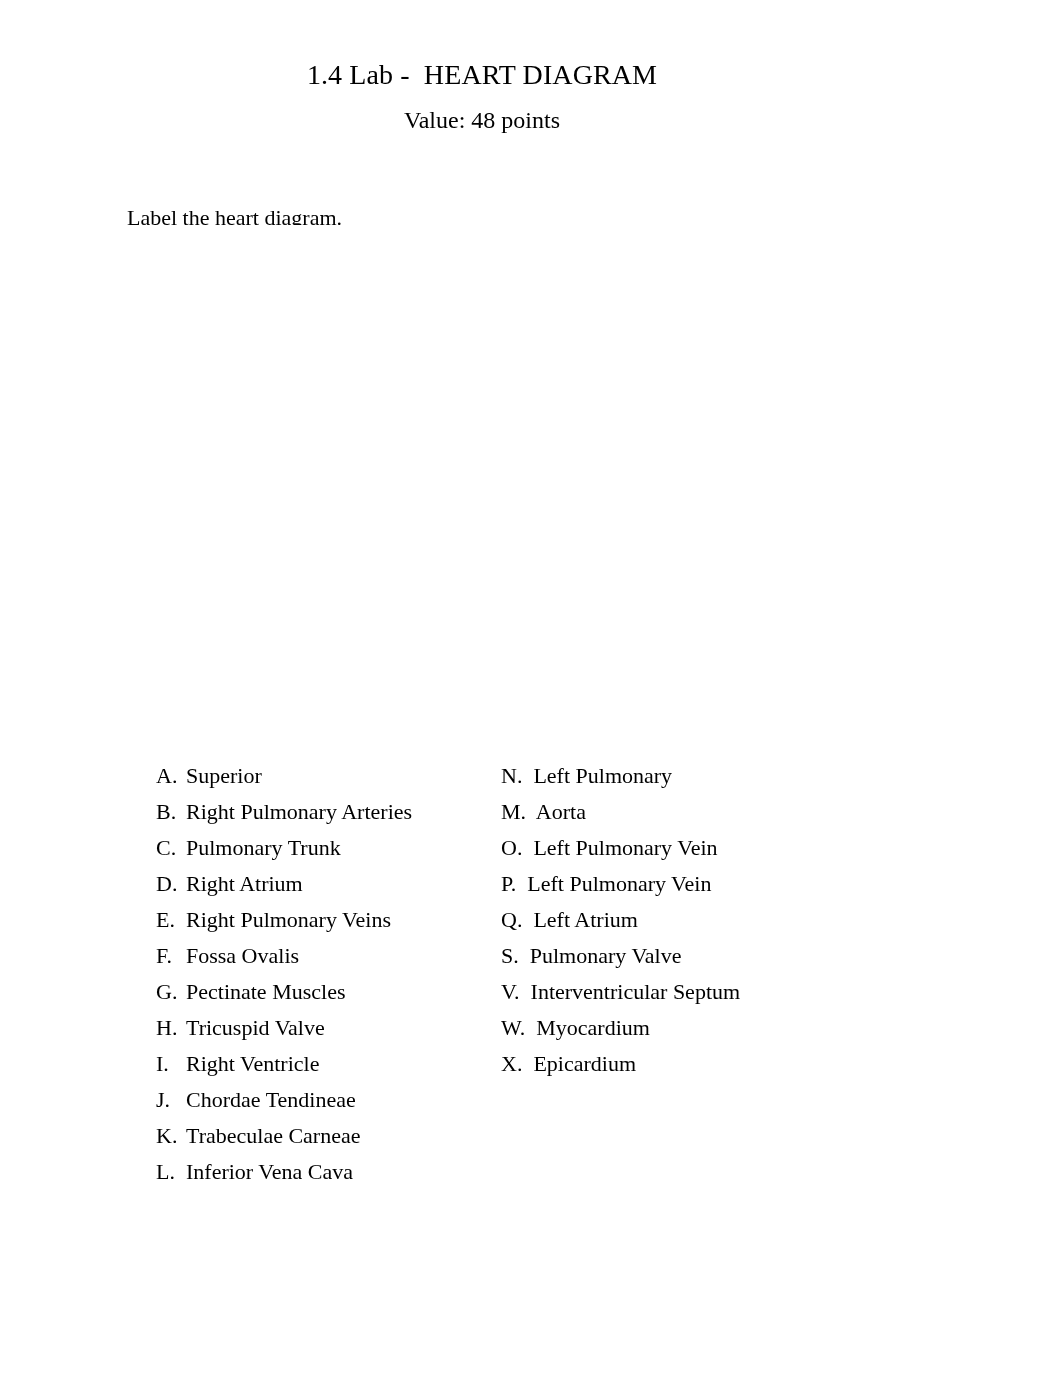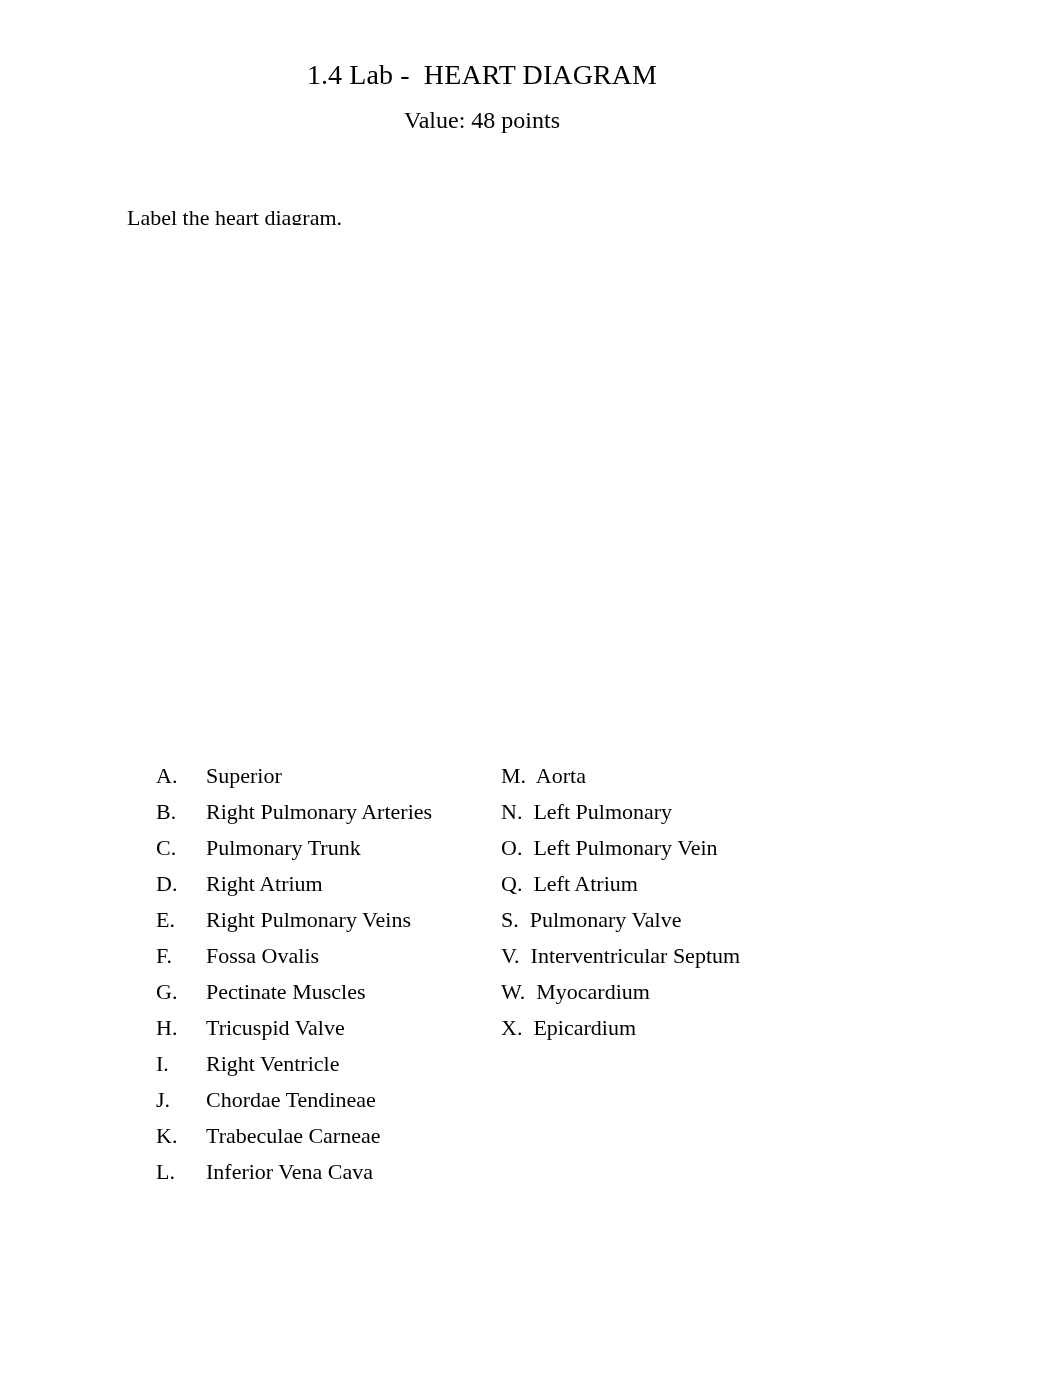--- a/index.html
+++ b/index.html
@@ -93,21 +93,20 @@
     position: absolute;
     left: 0;
     top: 0;
     width: 28px;
     text-align: left;
   }
   .column-left .list-row .label {
     position: absolute;
     left: 30px;
     top: 0;
-    margin-left: 20px;
   }
   
   .column-right .list-row .marker {
     display: inline;
   }
   .column-right .list-row .label {
     display: inline;
   }
   .column-right .list-row .marker::after {
     content: " ";
@@ -176,32 +175,36 @@
         <span class="label">Trabeculae Carneae</span>
       </div>
       <div class="list-row">
         <span class="marker">L.</span>
         <span class="label">Inferior Vena Cava</span>
       </div>
     </div>
 
     <div class="column column-right">
       <div class="list-row">
+        <span class="marker">N.</span>
+        <span class="label">Left Pulmonary</span>
+      </div>
+      <div class="list-row">
         <span class="marker">M.</span>
         <span class="label">Aorta</span>
       </div>
       <div class="list-row">
-        <span class="marker">N.</span>
-        <span class="label">Left Pulmonary</span>
-      </div>
-      <div class="list-row">
         <span class="marker">O.</span>
         <span class="label">Left Pulmonary Vein</span>
       </div>
       <div class="list-row">
+        <span class="marker">P.</span>
+        <span class="label">Left Pulmonary Vein</span>
+      </div>
+      <div class="list-row">
         <span class="marker">Q.</span>
         <span class="label">Left Atrium</span>
       </div>
       <div class="list-row">
         <span class="marker">S.</span>
         <span class="label">Pulmonary Valve</span>
       </div>
       <div class="list-row">
         <span class="marker">V.</span>
         <span class="label">Interventricular Septum</span>

